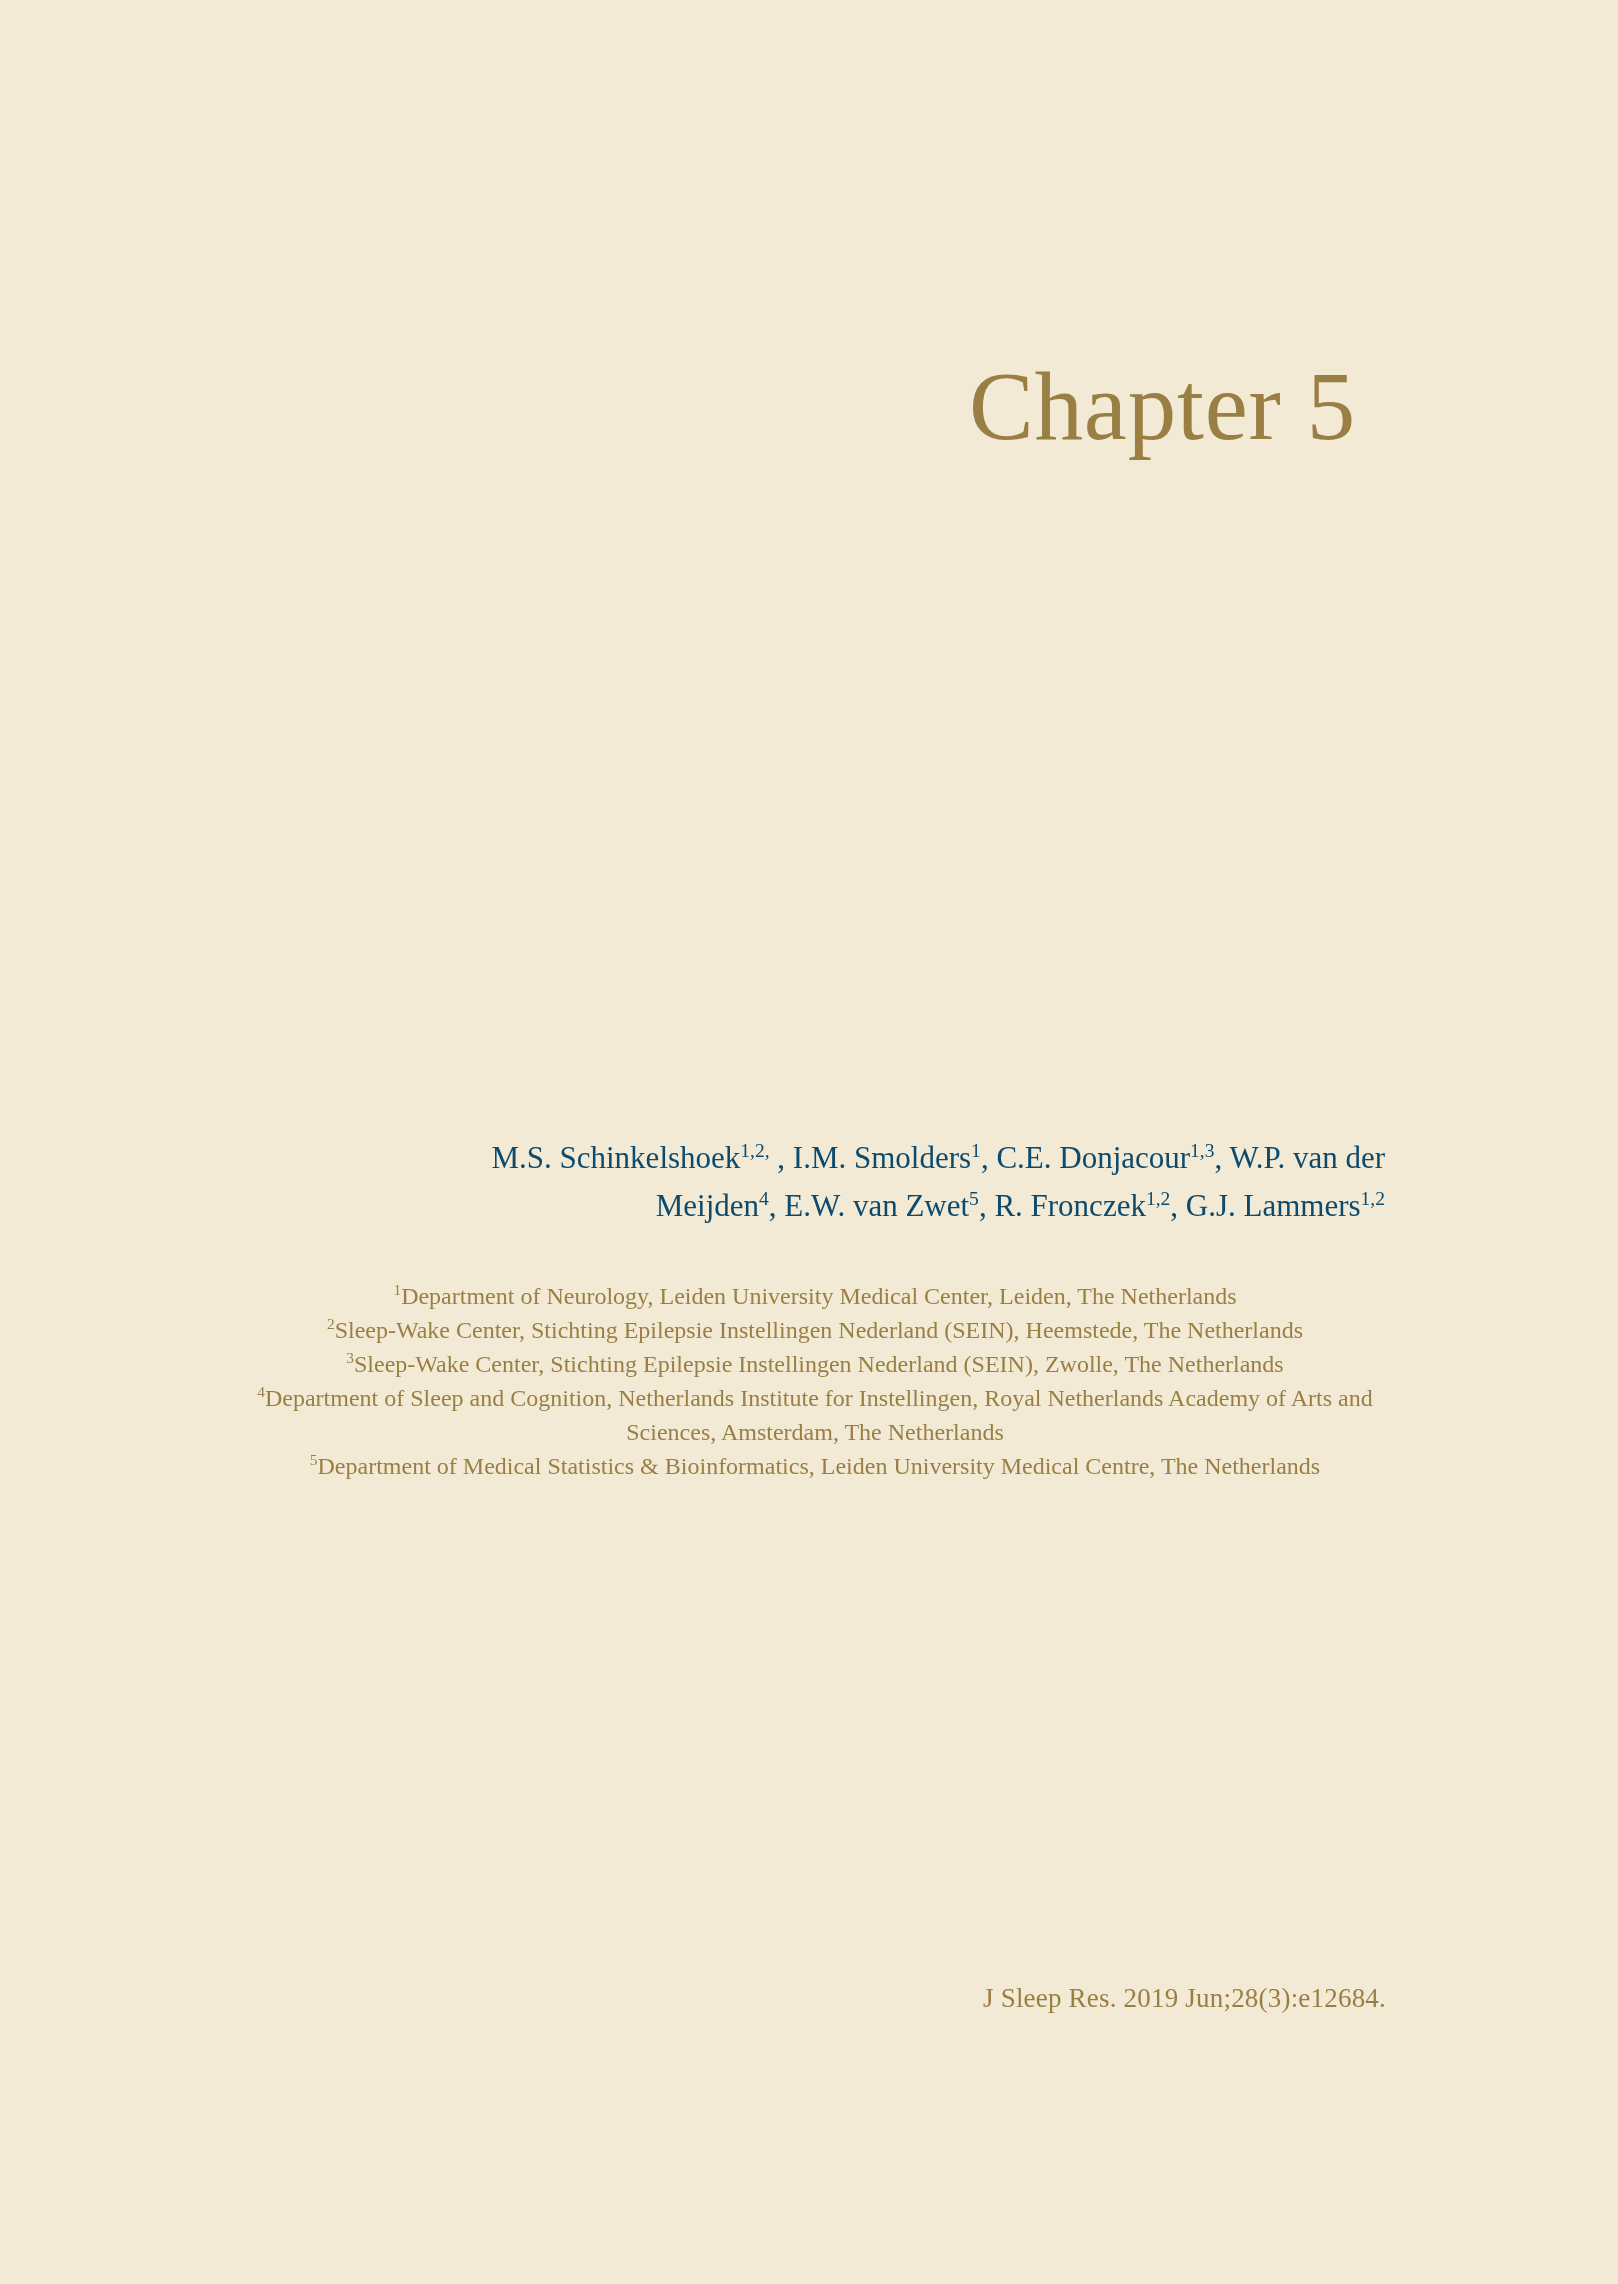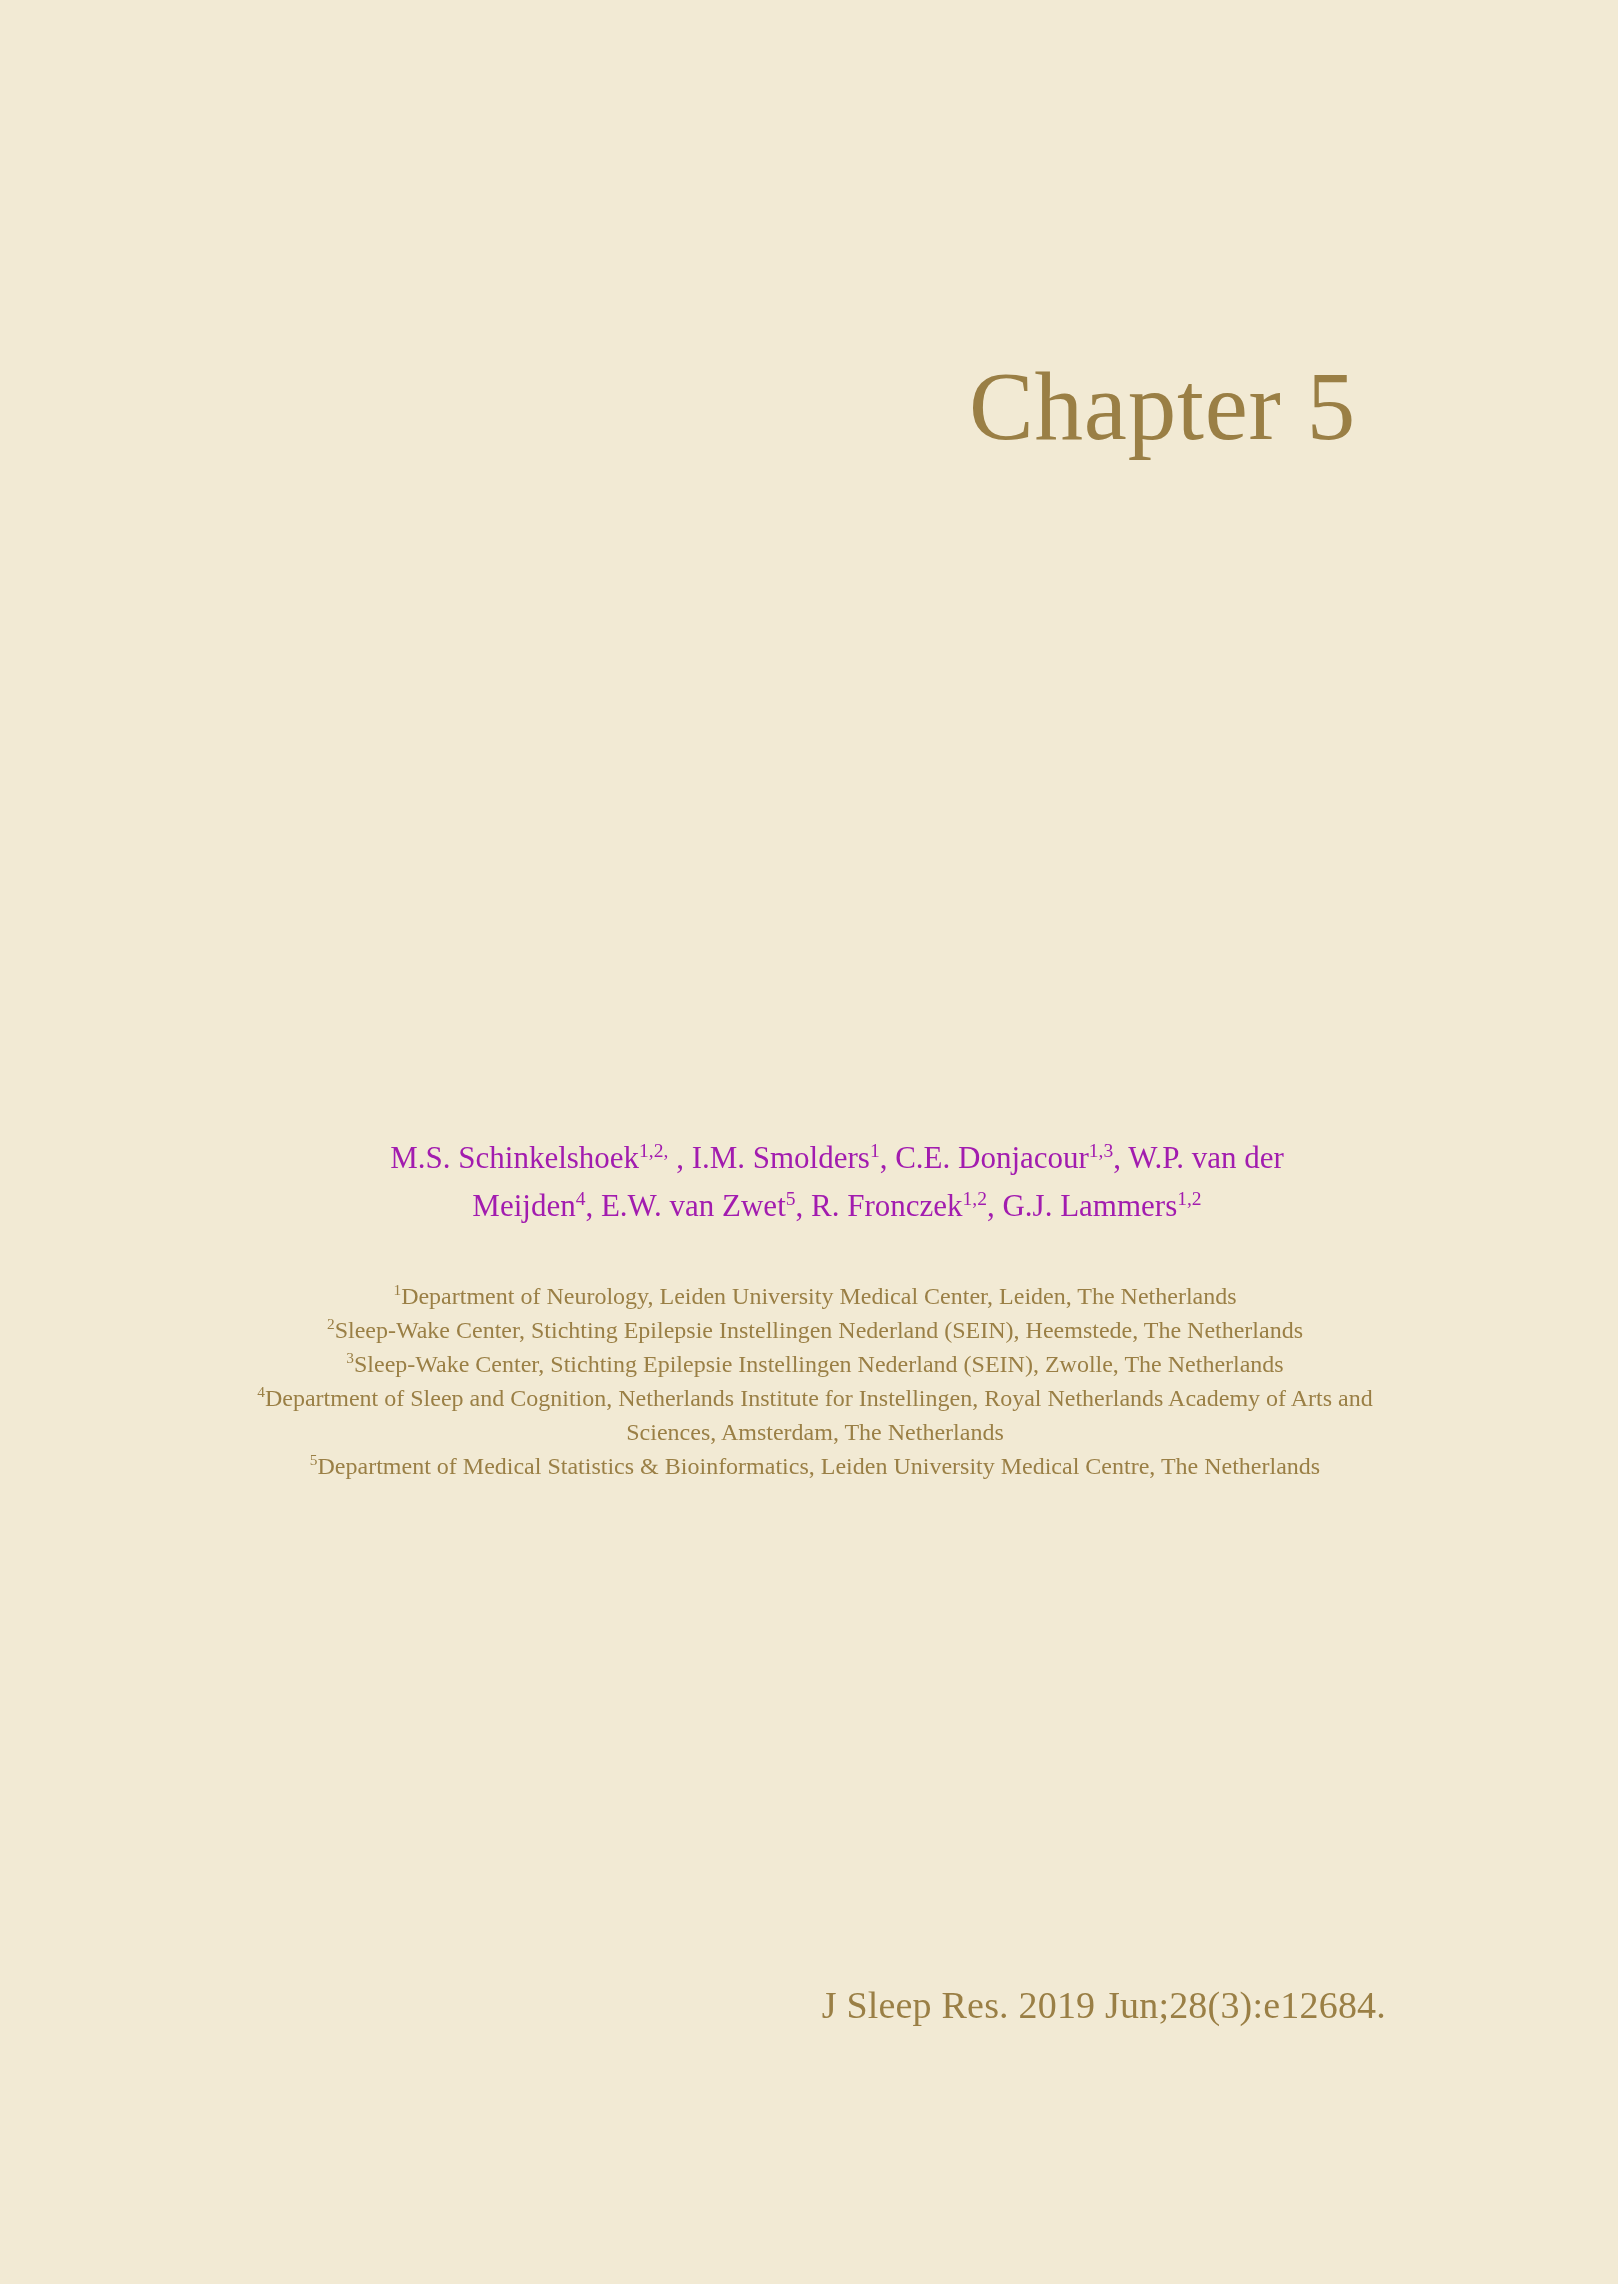--- a/index.html
+++ b/index.html
@@ -49,25 +49,25 @@
     color: #9a7f45;
     letter-spacing: -0.8px;
   }
 
   
   .authors {
     position: absolute;
     top: 1134px;
     left: 289px;
     width: 1096px;
-    text-align: center;
+    text-align: right;
     font-family: "Liberation Serif", serif;
     font-size: 31px;
     line-height: 1.55;
-    color: #a21caf;
+    color: #0c4a6e;
   }
   .authors sup {
     font-size: 0.63em;
     vertical-align: super;
     line-height: 0;
   }
 
   
   .affiliations {
     position: absolute;
@@ -90,21 +90,21 @@
   }
 
   
   .journal-ref {
     position: absolute;
     top: 1983px;
     left: 244px;
     width: 1142px;
     text-align: right;
     font-family: "Liberation Serif", serif;
-    font-size: 38px;
+    font-size: 27px;
     color: #9a7f45;
     letter-spacing: 0.2px;
   }
 </style>
 </head>
 <body>
 
 <div class="page">
 
   <div class="chapter-label">Chapter 5</div>

